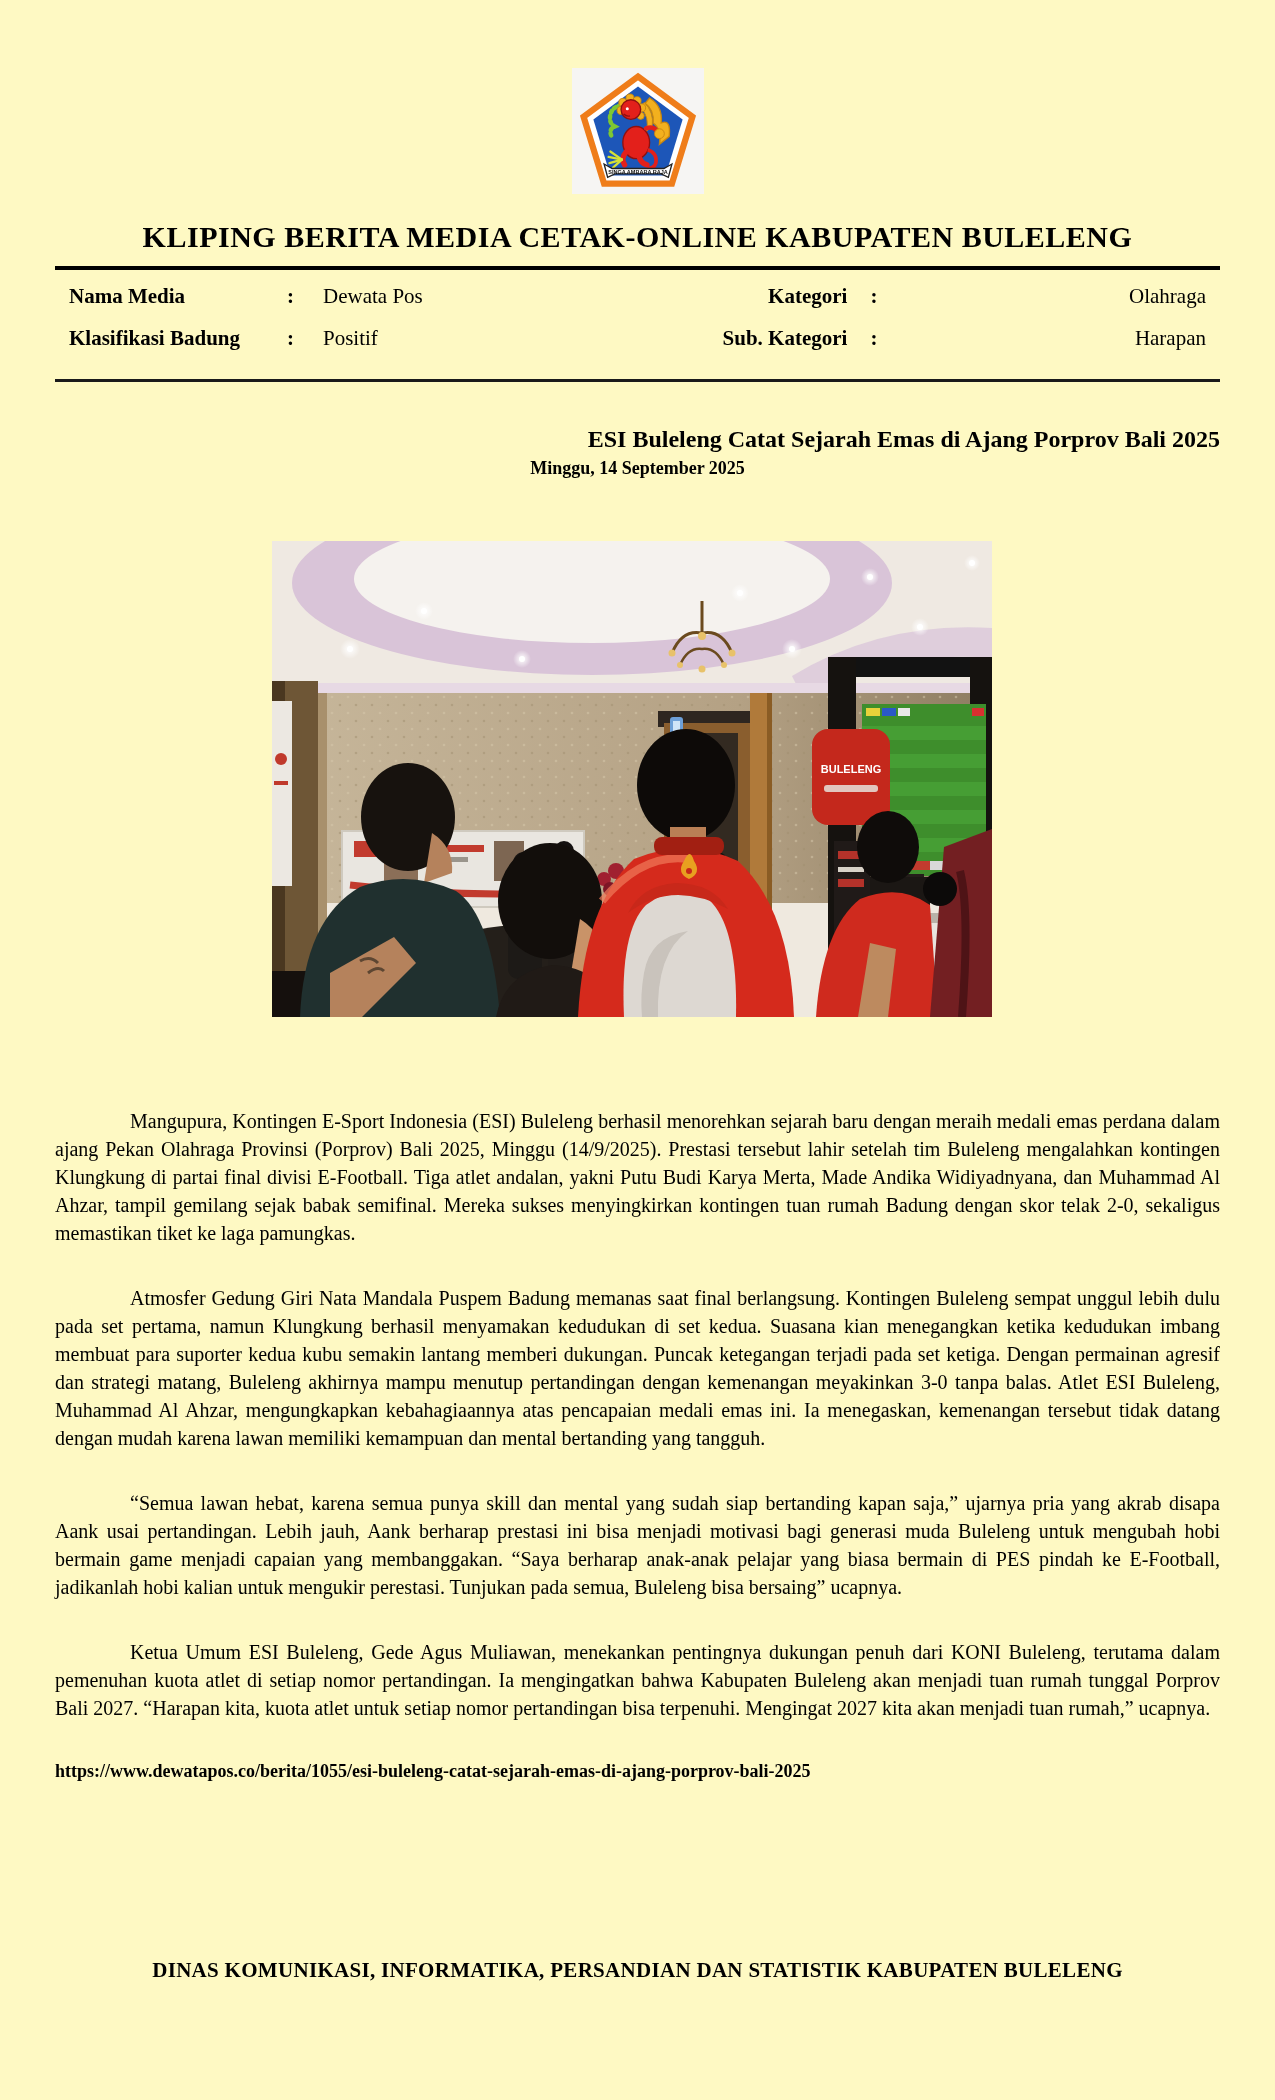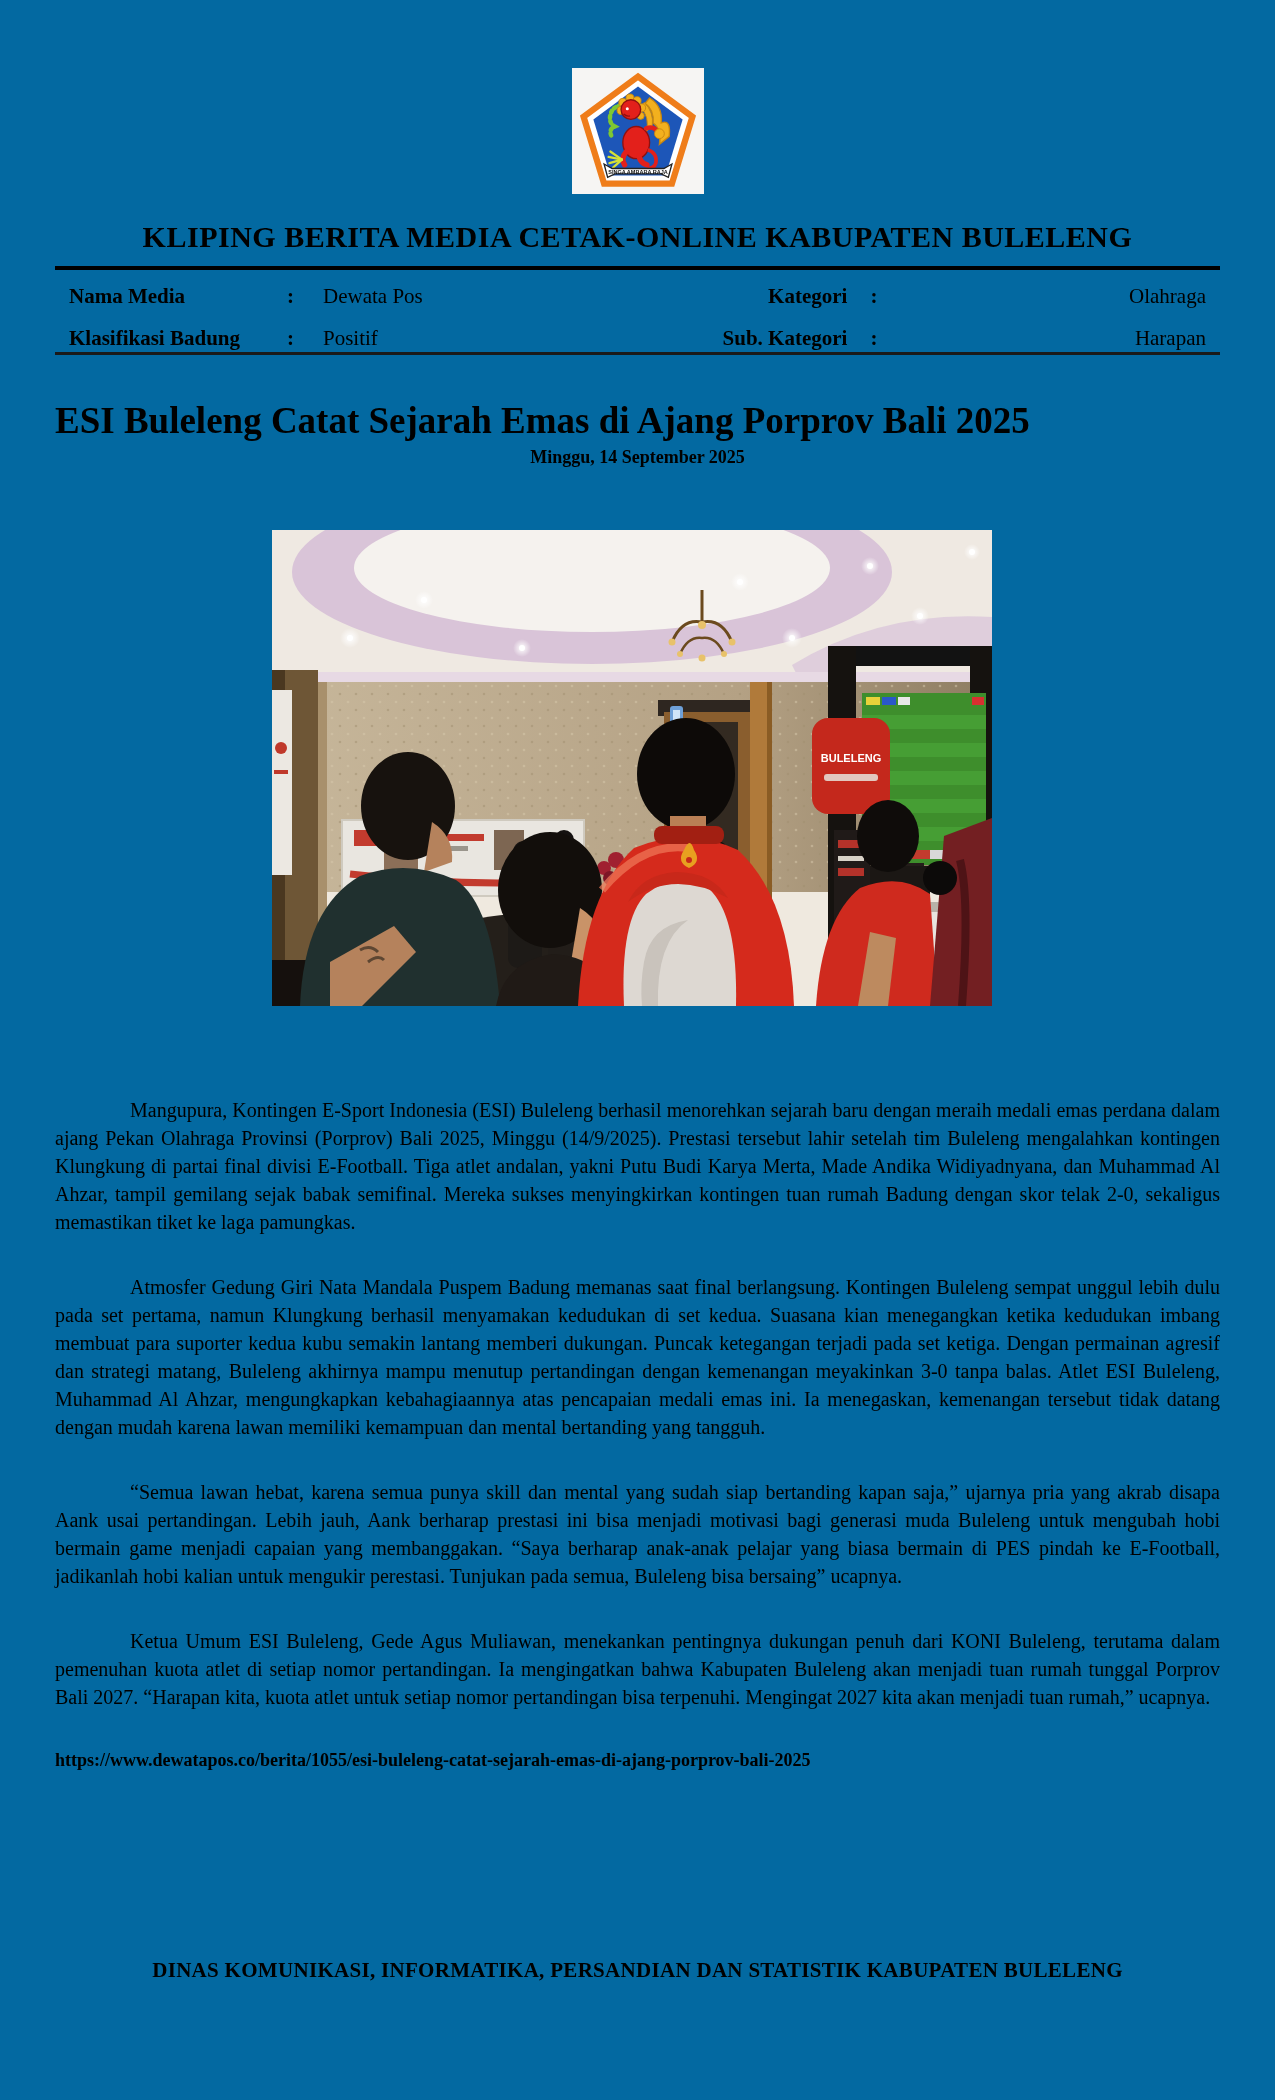--- a/index.html
+++ b/index.html
@@ -3,21 +3,21 @@
 <meta charset="utf-8">
 <style>
   * { margin: 0; padding: 0; box-sizing: border-box; }
   html, body { background: #ffffff; }
   body { font-family: "Liberation Serif", serif; color: #000; }
   .page {
     position: relative;
     width: 1275px;
     height: 2100px;
     margin: 0 auto;
-    background: #0369a1;
+    background: #fef9c3;
     overflow: hidden;
   }
   .content { padding: 0 55px; }
 
   
   .logo-wrap { display: flex; justify-content: center; padding-top: 68px; }
   .logo-box {
     width: 132px; height: 126px;
     background: #f6f5f3;
     display: flex; align-items: center; justify-content: center;
@@ -28,33 +28,33 @@
     margin-top: 26px;
     text-align: center;
     font-size: 30px;
     font-weight: bold;
     letter-spacing: 0.5px;
   }
   .rule-thick { margin-top: 12px; border-top: 4px solid #000; }
   .rule-med   { border-top: 3px solid #1a1a1a; }
 
   
-  .meta { display: flex; padding: 14px 14px 1px 14px; }
+  .meta { display: flex; padding: 14px 14px 28px 14px; }
   .meta-col { display: grid; row-gap: 17px; font-size: 21px; }
   .meta-col.left  { width: 620px; grid-template-columns: 218px 36px auto; }
   .meta-col.right { width: 520px; grid-template-columns: 160px 30px auto; text-align: right; }
   .meta-label { font-weight: bold; }
   .meta-sep { font-weight: bold; }
   .meta-value { }
 
   
   .article-title {
     margin-top: 44px;
-    text-align: left;
-    font-size: 37px;
+    text-align: right;
+    font-size: 24px;
     font-weight: bold;
   }
   .article-date {
     margin-top: 5px;
     text-align: center;
     font-size: 18px;
     font-weight: bold;
   }
 
   

